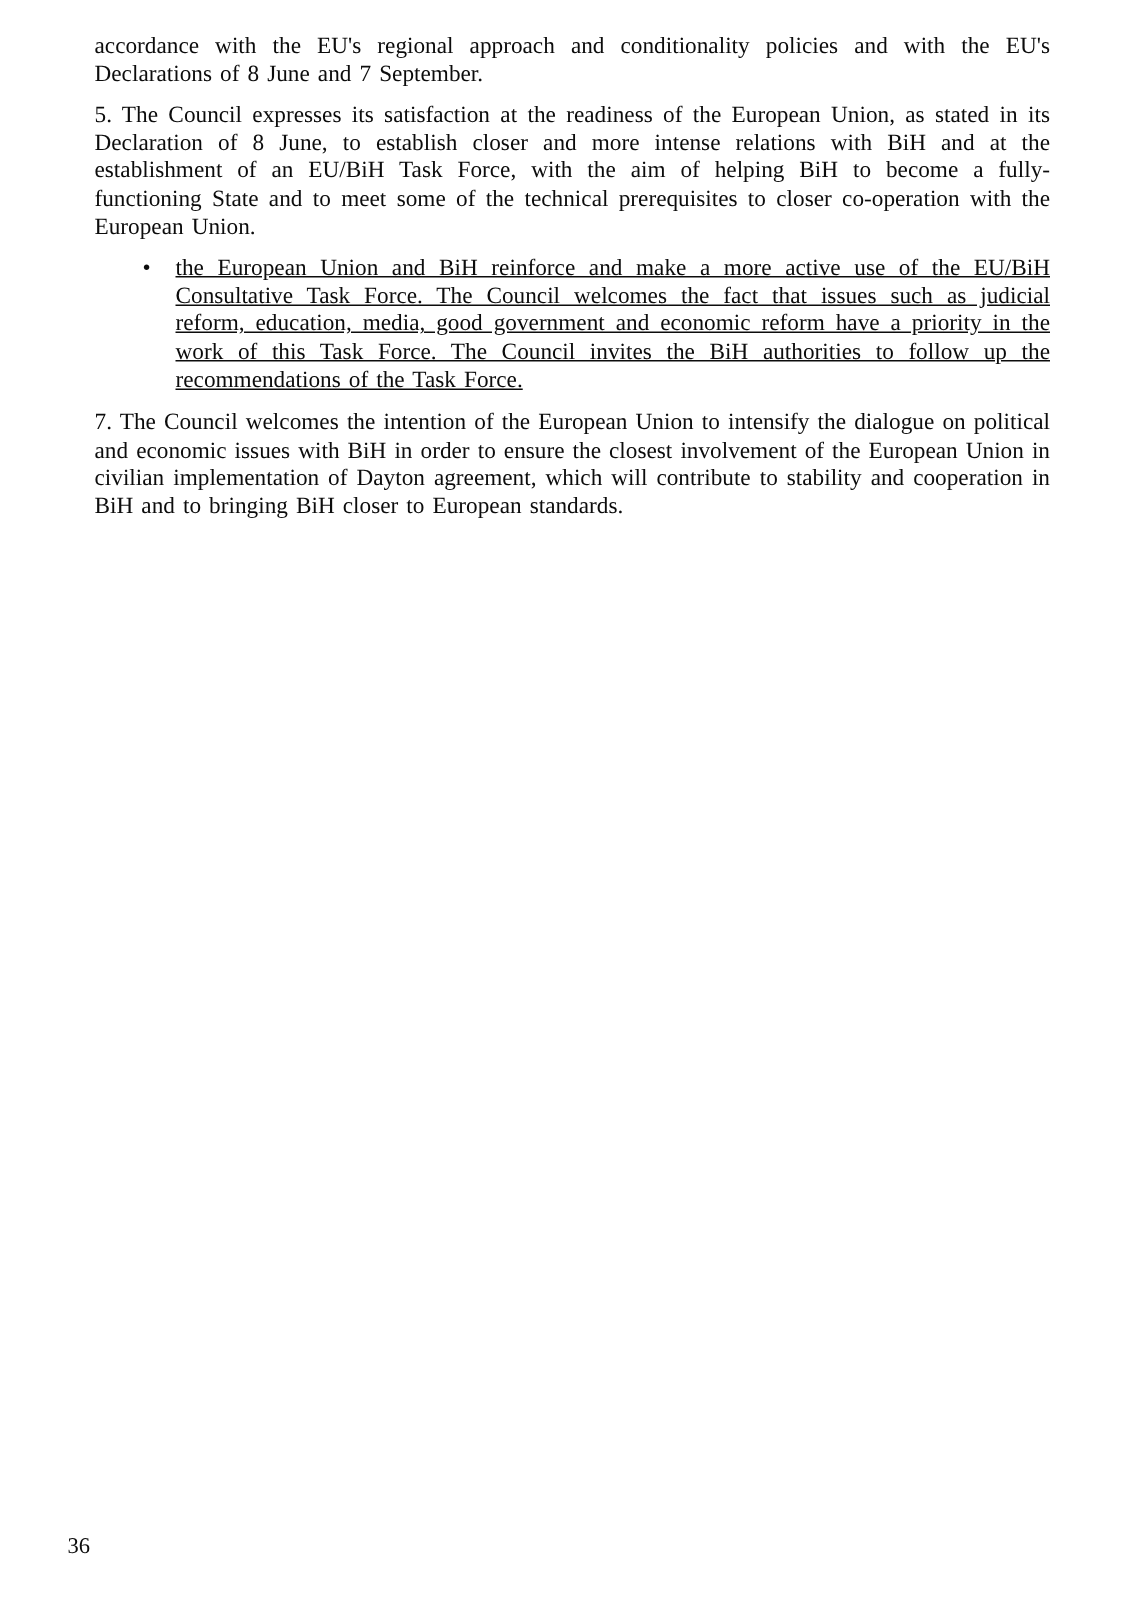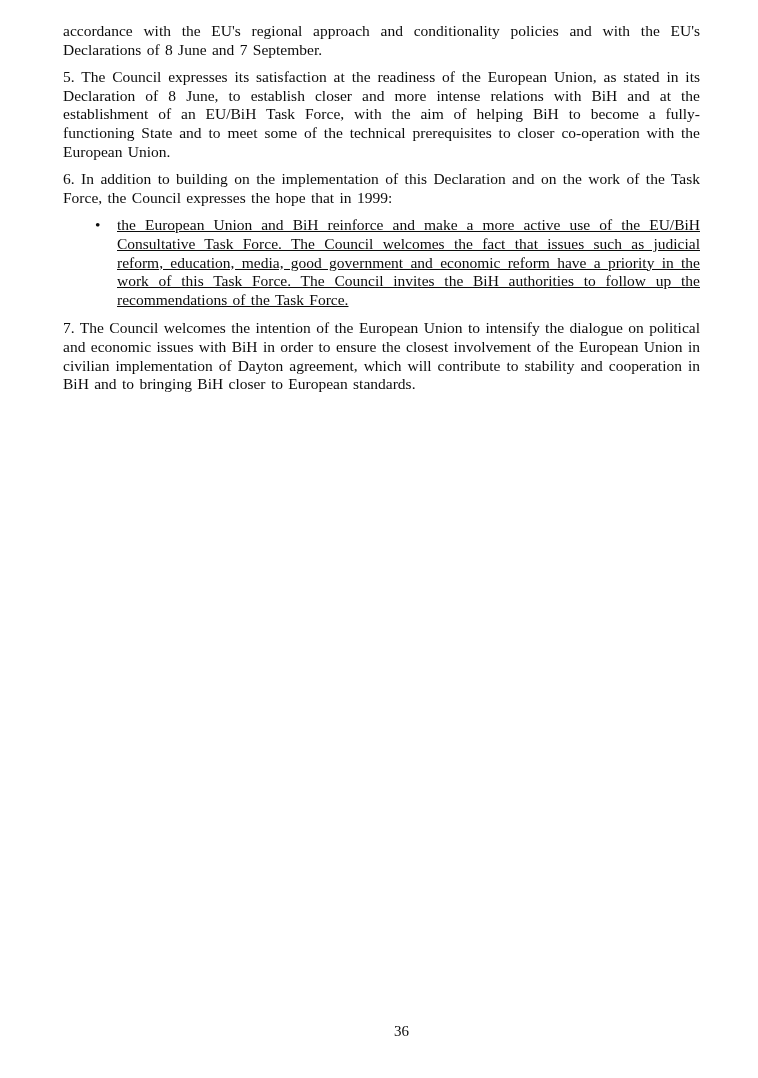--- a/index.html
+++ b/index.html
@@ -44,37 +44,36 @@
     line-height: 18.6px;
     text-align: justify;
     word-spacing: 1.5px;
     text-decoration: underline;
   }
   .page-number {
     position: absolute;
     left: 12px;
     right: 0;
     top: 1022px;
-    text-align: center;
+    text-align: left;
     font-size: 15px;
     line-height: 18px;
     padding-left: 33px;
   }
 </style>
 </head>
 <body>
 
 <div class="page">
   <div class="content">
 
     <p class="para">accordance with the EU's regional approach and conditionality policies and with the EU's Declarations of 8 June and 7 September.</p>
 
     <p class="para">5. The Council expresses its satisfaction at the readiness of the European Union, as stated in its Declaration of 8 June, to establish closer and more intense relations with BiH and at the establishment of an EU/BiH Task Force, with the aim of helping BiH to become a fully-functioning State and to meet some of the technical prerequisites to closer co-operation with the European Union.</p>
 
-    <p class="para">6. In addition to building on the implementation of this Declaration and on the work of the Task Force, the Council expresses the hope that in 1999:</p>
 
     <div class="bullet-item">
       <span class="bullet-marker">•</span>
       <span class="bullet-text">the European Union and BiH reinforce and make a more active use of the EU/BiH Consultative Task Force. The Council welcomes the fact that issues such as judicial reform, education, media, good government and economic reform have a priority in the work of this Task Force. The Council invites the BiH authorities to follow up the recommendations of the Task Force.</span>
     </div>
 
     <p class="para">7. The Council welcomes the intention of the European Union to intensify the dialogue on political and economic issues with BiH in order to ensure the closest involvement of the European Union in civilian implementation of Dayton agreement, which will contribute to stability and cooperation in BiH and to bringing BiH closer to European standards.</p>
 
   </div>
 

